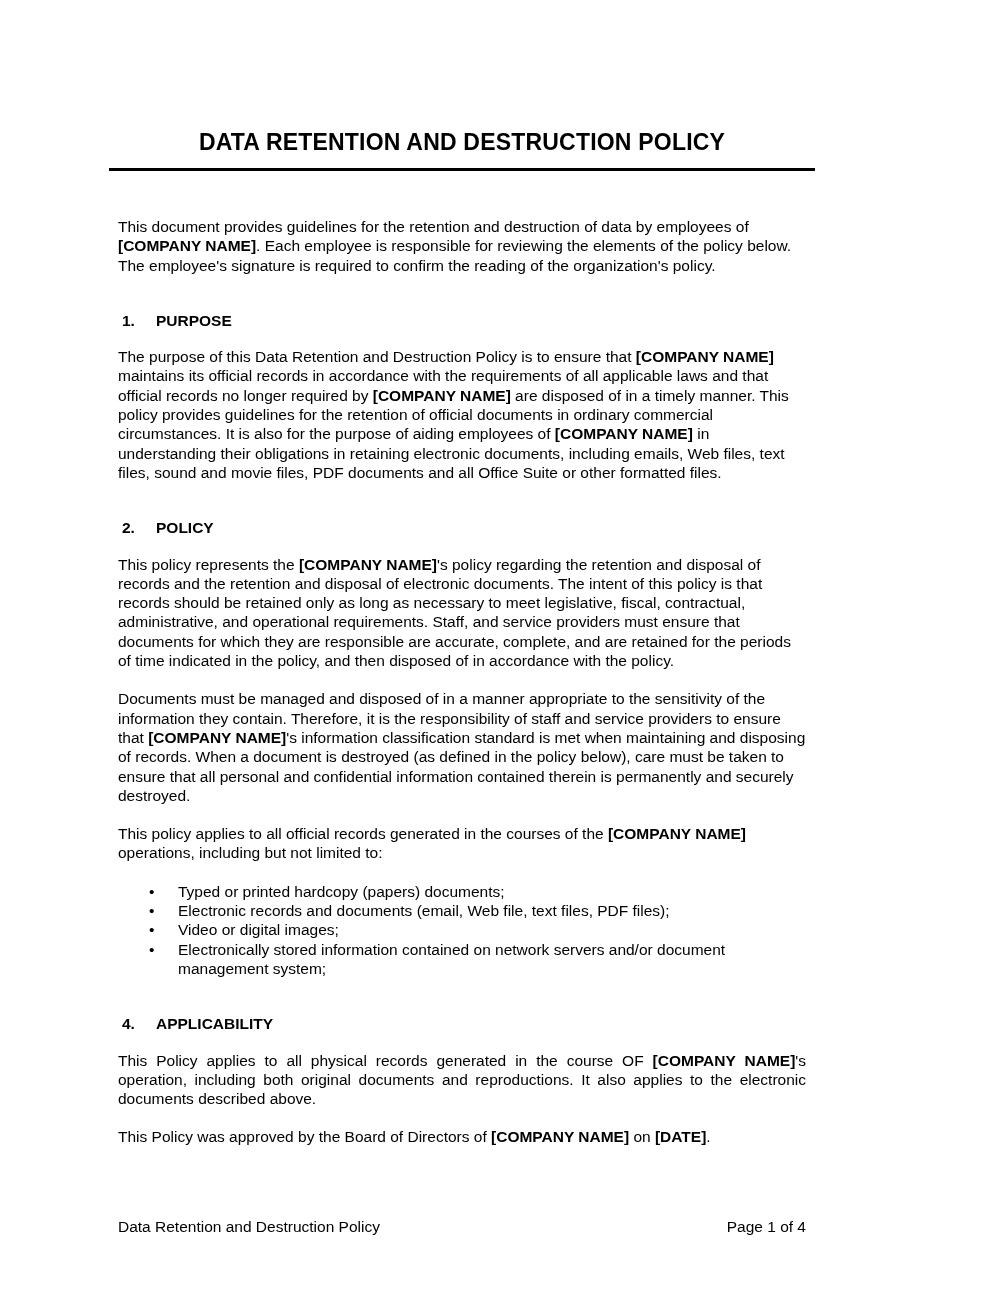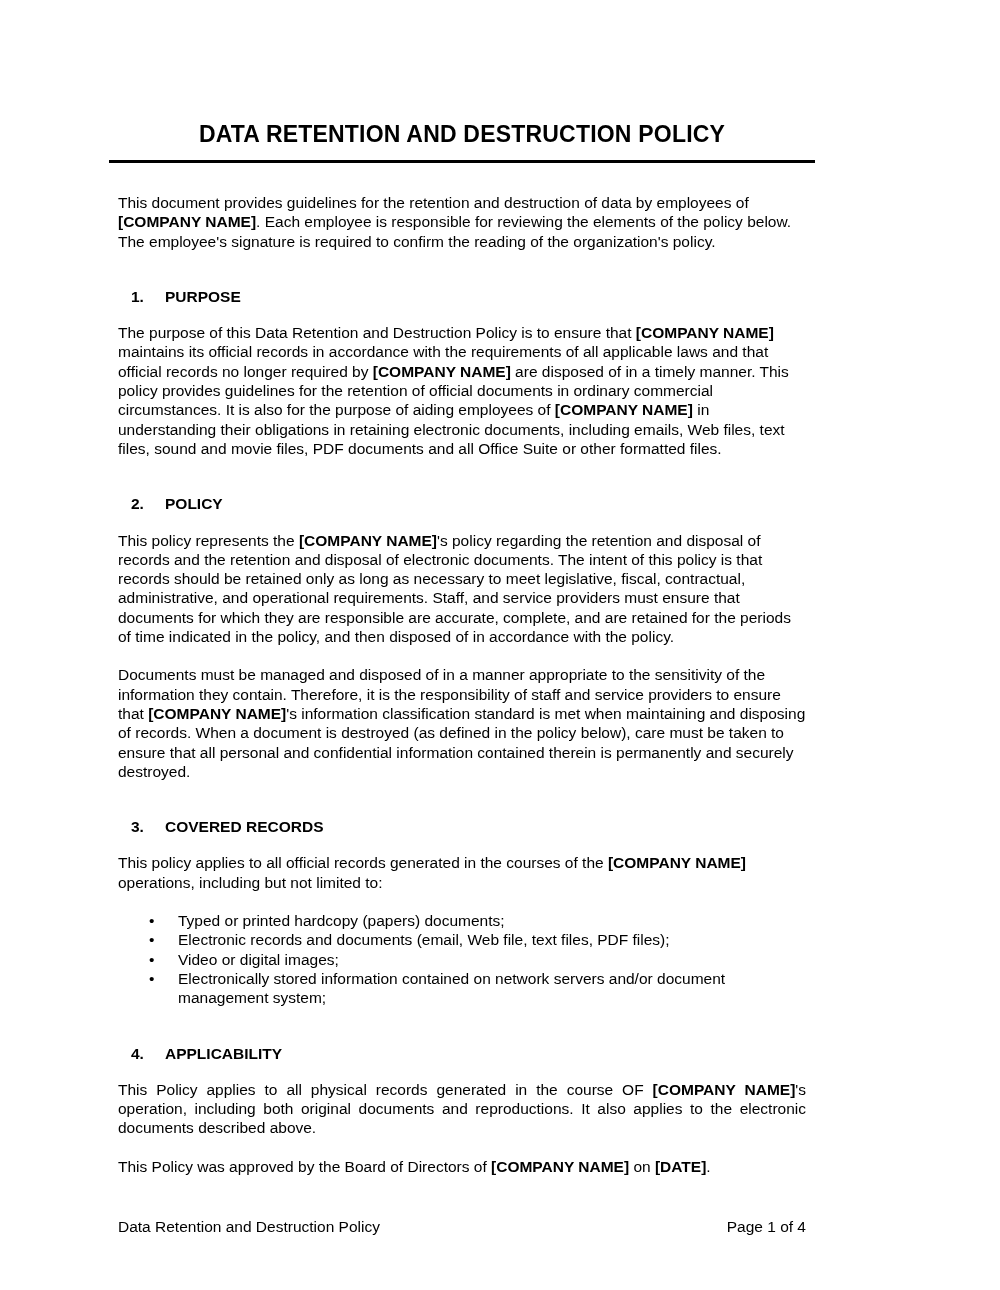--- a/index.html
+++ b/index.html
@@ -1,21 +1,21 @@
 <!DOCTYPE html>
 <html><head>
 <meta charset="utf-8">
 <style>
   html, body { margin: 0; padding: 0; background: #fff; }
   .page {
     width: 924px;
     height: 1290px;
     position: relative;
     box-sizing: border-box;
-    padding: 8px 118px;
+    padding: 16px 118px;
     background: #ffffff;
     color: #000000;
     font-family: "Liberation Sans", sans-serif;
     font-size: 15.5px;
     line-height: 19.3px;
     overflow: hidden;
   }
   .doc-title {
     margin: 0;
     padding-top: 111px;
@@ -24,26 +24,26 @@
     line-height: 30px;
     font-weight: 700;
     letter-spacing: 0.2px;
   }
   .title-rule {
     border: none;
     border-top: 3.5px solid #000;
     margin: 11px -9px 0 -9px;
     height: 0;
   }
-  .intro { margin: 30px 0 19px 0; }
+  .intro { margin: 46px 0 19px 0; }
   .section-heading {
     font-size: 15.5px;
     line-height: 19.3px;
     font-weight: 700;
-    margin: 36px 0 17px 13px;
+    margin: 36px 0 17px 4px;
   }
   .h-num { display: inline-block; width: 34px; }
   .body-p { margin: 15px 0 19px 0; }
   .justify { text-align: justify; }
   b { font-weight: 700; }
   .bullet-list { list-style: none; margin: 0 0 24px 0; padding: 0; }
   .bullet-list li { position: relative; padding-left: 60px; }
   .bullet-list li::before {
     content: "\2022";
     position: absolute;
@@ -74,21 +74,20 @@
       <section>
         <h2 class="section-heading"><span class="h-num">1.</span><span>PURPOSE</span></h2>
         <p class="body-p">The purpose of this Data Retention and Destruction Policy is to ensure that <b>[COMPANY NAME]</b> maintains its official records in accordance with the requirements of all applicable laws and that official records no longer required by <b>[COMPANY NAME]</b> are disposed of in a timely manner. This policy provides guidelines for the retention of official documents in ordinary commercial circumstances. It is also for the purpose of aiding employees of <b>[COMPANY NAME]</b> in understanding their obligations in retaining electronic documents, including emails, Web files, text files, sound and movie files, PDF documents and all Office Suite or other formatted files.</p>
       </section>
       <section>
         <h2 class="section-heading"><span class="h-num">2.</span><span>POLICY</span></h2>
         <p class="body-p">This policy represents the <b>[COMPANY NAME]</b>'s policy regarding the retention and disposal of records and the retention and disposal of electronic documents. The intent of this policy is that records should be retained only as long as necessary to meet legislative, fiscal, contractual, administrative, and operational requirements. Staff, and service providers must ensure that documents for which they are responsible are accurate, complete, and are retained for the periods of time indicated in the policy, and then disposed of in accordance with the policy.</p>
         <p class="body-p">Documents must be managed and disposed of in a manner appropriate to the sensitivity of the information they contain. Therefore, it is the responsibility of staff and service providers to ensure that <b>[COMPANY NAME]</b>'s information classification standard is met when maintaining and disposing of records. When a document is destroyed (as defined in the policy below), care must be taken to ensure that all personal and confidential information contained therein is permanently and securely destroyed.</p>
       </section>
       <section>
-        <h2 class="section-heading"><span class="h-num">3.</span><span>COVERED RECORDS</span></h2>
         <p class="body-p">This policy applies to all official records generated in the courses of the <b>[COMPANY NAME]</b> operations, including but not limited to:</p>
         <ul class="bullet-list">
           <li>Typed or printed hardcopy (papers) documents;</li>
           <li>Electronic records and documents (email, Web file, text files, PDF files);</li>
           <li>Video or digital images;</li>
           <li>Electronically stored information contained on network servers and/or document management system;</li>
         </ul>
       </section>
       <section>
         <h2 class="section-heading"><span class="h-num">4.</span><span>APPLICABILITY</span></h2>

